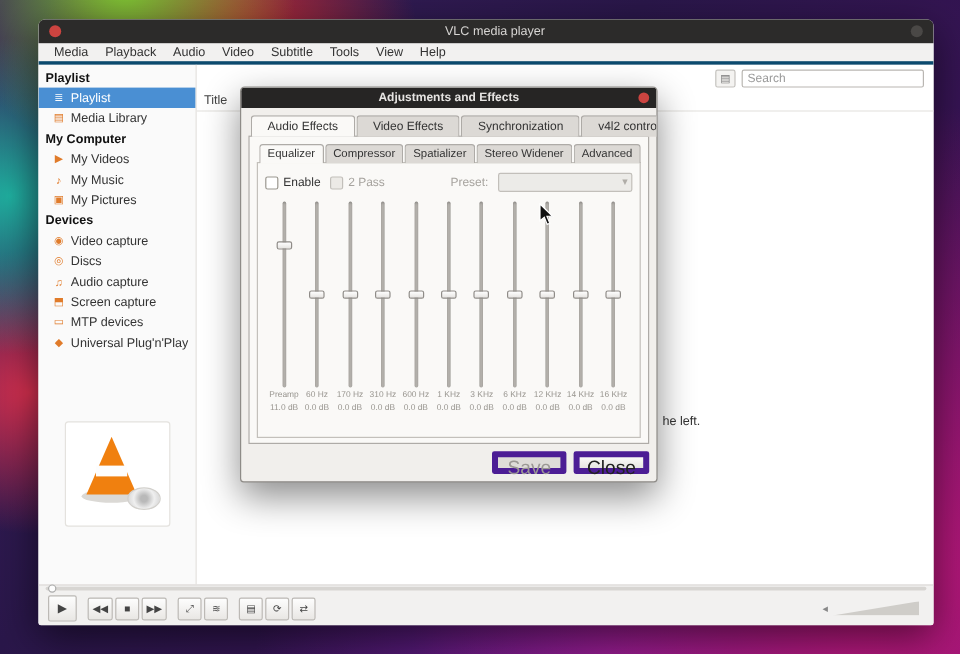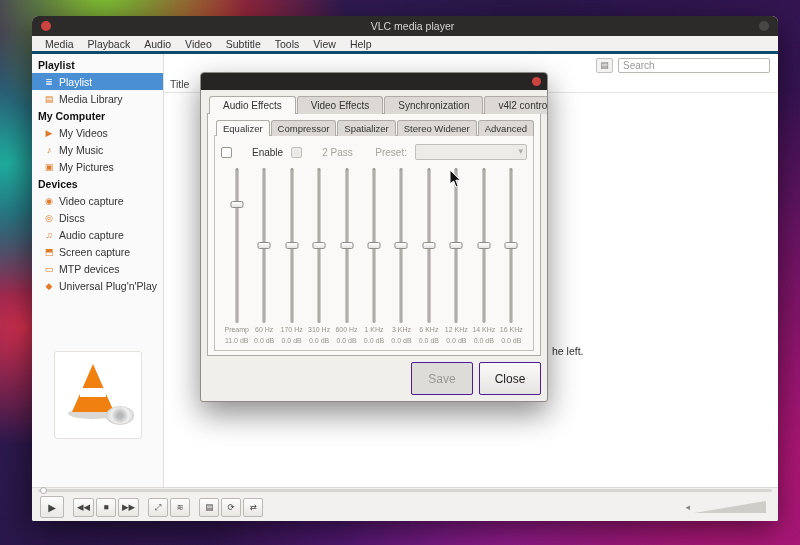--- a/index.html
+++ b/index.html
@@ -84,38 +84,38 @@
   .tab { font-size:10px; padding:3px 13px; background:#dcd9d5; border:1px solid #aeaba7; border-bottom:none;
     border-radius:3px 3px 0 0; color:#333; white-space:nowrap; }
   .tab.active { background:#faf9f7; position:relative; }
   .tab.active::after { content:""; position:absolute; left:0; right:0; bottom:-1px; height:1px; background:#faf9f7; }
   .panel { flex:1; border:1px solid #aeaba7; background:#faf9f7; margin-top:-1px; padding:6px 6px 4px;
     display:flex; flex-direction:column; min-height:0; }
   .tabs.sub .tab { font-size:9.5px; padding:2px 6px; }
   .subpanel { flex:1; border:1px solid #c3c0bb; background:#faf9f7; margin-top:-1px; padding:7px 6px 2px;
     display:flex; flex-direction:column; min-height:0; }
   .opts { display:flex; align-items:center; gap:8px; font-size:10px; height:18px; flex:none; }
-  .chk { display:flex; align-items:center; gap:20px; color:#333; }
+  .chk { display:flex; align-items:center; gap:4px; color:#333; }
   .chk .box { width:11px; height:11px; border:1px solid #9a978f; background:#fff; border-radius:2px; flex:none; }
   .chk.dis { color:#a6a39e; }
   .chk.dis .box { background:#eceae6; border-color:#c2bfba; }
   .preset-lab { margin-left:auto; color:#a6a39e; }
   .combo { width:112px; height:16px; border:1px solid #c2bfba; background:#ecebe8; border-radius:2px; position:relative; flex:none; }
   .combo .arrow { position:absolute; right:3px; top:1px; font-size:9px; color:#b0ada8; }
   .eq { flex:1; display:flex; justify-content:space-between; padding:7px 2px 0; }
   .eq-col { width:28px; display:flex; flex-direction:column; align-items:center; }
   .eq-wrap { position:relative; width:16px; height:155px; }
   .eq-track { position:absolute; left:50%; top:0; bottom:0; width:3px; transform:translateX(-50%);
     background:#b9b6b1; border-radius:2px; box-shadow:inset 0 1px 2px rgba(0,0,0,.25); }
   .eq-handle { position:absolute; left:50%; transform:translateX(-50%); width:13px; height:7px;
     background:linear-gradient(#fefefe,#e6e4e1); border:1px solid #8f8c88; border-radius:2px; }
   .eq-lab { font-size:7px; color:#98958f; line-height:1.3; margin-top:2px; white-space:nowrap; }
   .dlg-btns { flex:none; display:flex; justify-content:flex-end; gap:6px; padding-top:6px; }
-  .dbtn { height:33px; min-width:62px; border:1px solid #4c1d95; border-radius:2px;
-    background:linear-gradient(#fbfaf9,#e6e4e1); font-size:12px; color:#222; }
+  .dbtn { height:19px; min-width:62px; border:5px solid #4c1d95; border-radius:2px;
+    background:linear-gradient(#fbfaf9,#e6e4e1); font-size:16px; color:#222; }
   .dbtn.save { color:#9b9894; background:#dedcd8; }
 
   .cursor { position:absolute; left:449px; top:169px; z-index:20; }
 </style>
 </head>
 <body>
 
 <div class="desktop">
 
   <div class="vlc-window">
@@ -232,20 +232,21 @@
         <div class="vol">
           <span class="vol-collapse">◂</span>
           <div class="wedge"></div>
         </div>
       </div>
     </div>
   </div>
 
   <div class="dialog">
     <div class="dlg-titlebar">
+      <span class="dlg-title">Adjustments and Effects</span>
       <span class="dlg-close"></span>
     </div>
     <div class="dlg-body">
       <div class="tabs" id="tabs1">
           <span class="tab active">Audio Effects</span>
           <span class="tab">Video Effects</span>
           <span class="tab">Synchronization</span>
           <span class="tab">v4l2 controls</span>
         </div>
       <div class="panel">

